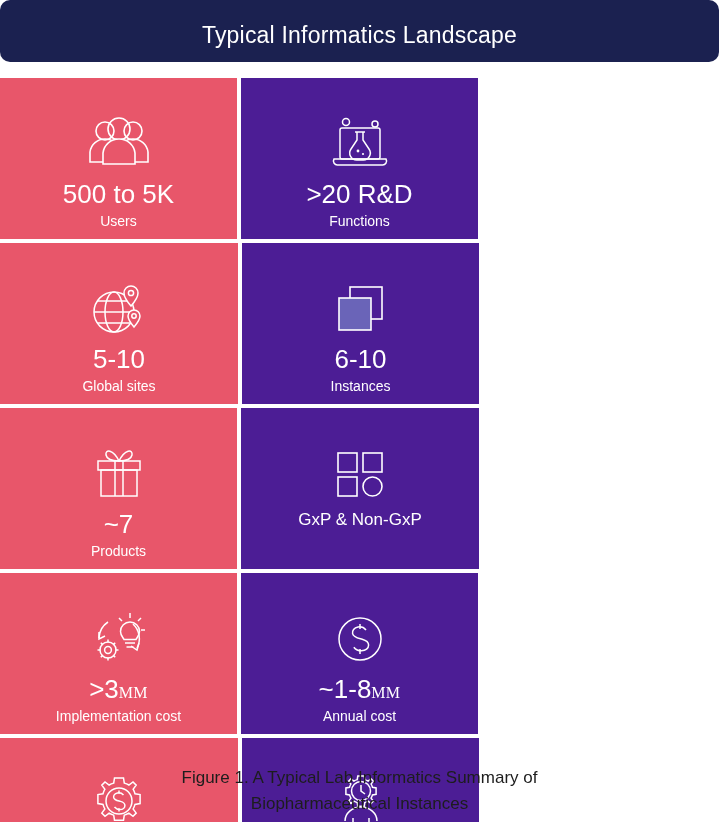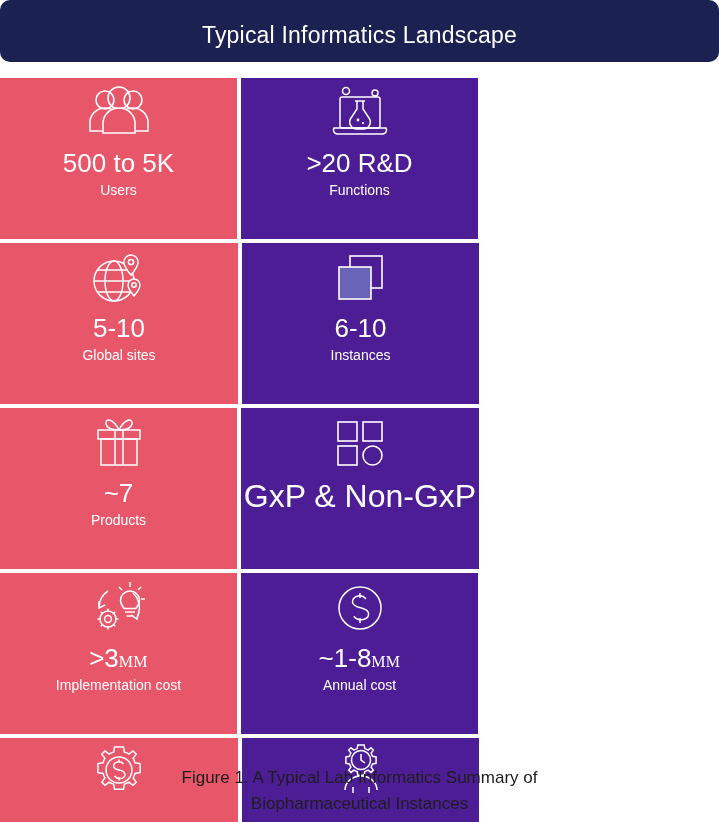--- a/index.html
+++ b/index.html
@@ -54,21 +54,21 @@
     align-content: flex-start;
   }
   .cell {
     width: 237px;
     height: 161px;
     box-sizing: border-box;
     display: flex;
     flex-direction: column;
     align-items: center;
     justify-content: flex-start;
-    padding-top: 4px;
+    padding-top: 35px;
     position: relative;
   }
   .cell:nth-child(3n) {
     width: 238px;
   }
   .cell.pink  { background: #e8566a; }
   .cell.purple{ background: #4c1d95; }
 
   .cell-icon {
     height: 62px;
@@ -97,21 +97,21 @@
     color: #ffffff;
     font-size: 14px;
     font-weight: 400;
     text-align: center;
     margin-top: 5px;
     white-space: nowrap;
   }
   .cell-label:empty { display: none; }
 
   
-  .cell.wide-value .cell-value { font-size: 32px; }
+  .cell.wide-value .cell-value { font-size: 17px; }
 
   
   .caption {
     position: absolute;
     left: 0;
     top: 765px;
     width: 719px;
     text-align: center;
     color: #1d1d1d;
     font-size: 17px;

